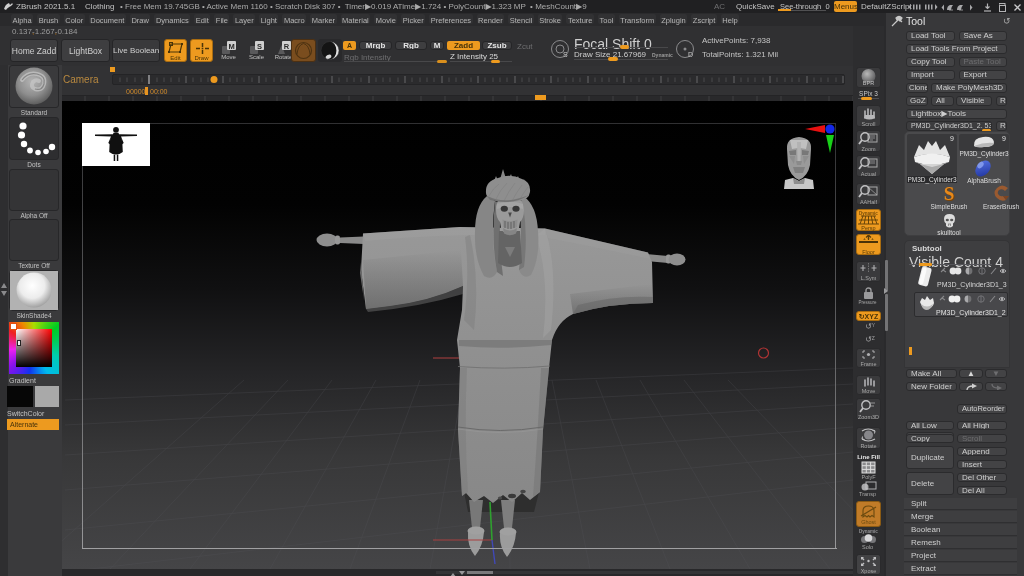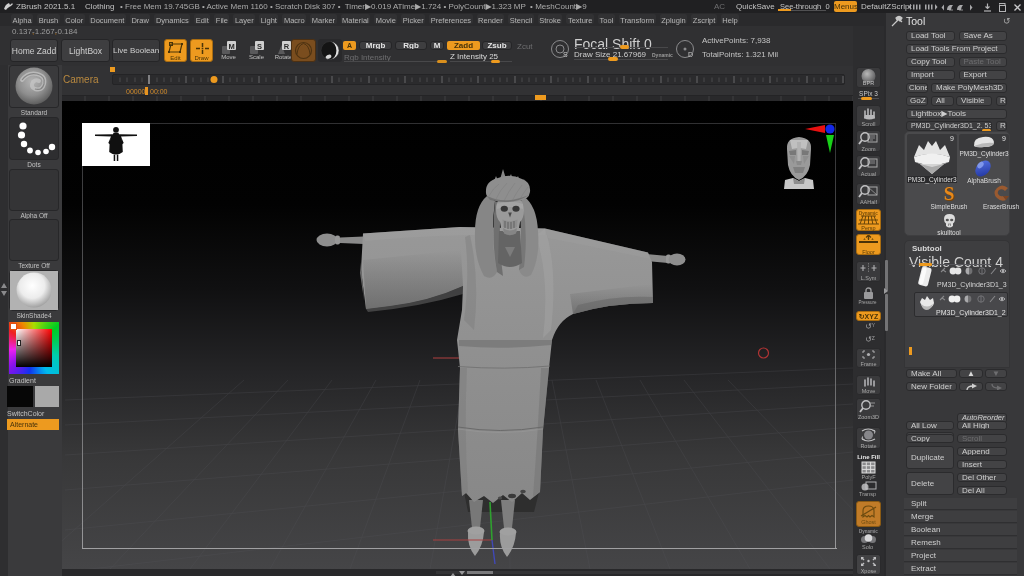--- a/index.html
+++ b/index.html
@@ -775,21 +775,21 @@
           <path d="M6,0.5 L11,3 L6,5.5 Z" fill="#d0d0d0"></path>
         </svg>
   </div>
   <div class="pbtn dim" style="left:101px;top:368.5px;width:22px;height:9.5px;">
     <svg width="12" height="8" viewBox="0 0 12 8" style="left:5px;top:0.5px;">
           <path d="M1,1 Q1,5 7,5" stroke="#6e6e70" stroke-width="1.3" fill="none"></path>
           <path d="M6,2.5 L11,5 L6,7.5 Z" fill="#6e6e70"></path>
         </svg>
   </div>
   <div class="pbtn" style="left:22px;top:394.5px;width:48px;height:9.5px;margin-top:24px;">Rename</div>
-  <div class="pbtn" style="left:73px;top:400px;width:50px;height:9.5px;font-size:7.5px;font-style:italic;">AutoReorder</div>
+  <div class="pbtn" style="left:73px;top:391px;width:50px;height:9.5px;font-size:7.5px;">AutoReorder</div>
   <div class="pbtn" style="left:22px;top:407.5px;width:48px;height:9.5px;">All Low</div>
   <div class="pbtn" style="left:73px;top:407.5px;width:50px;height:9.5px;">All High</div>
   <div class="pbtn" style="left:22px;top:420.5px;width:48px;height:9.5px;">Copy</div>
   <div class="pbtn dim" style="left:73px;top:420.5px;width:50px;height:9.5px;">Scroll</div>
   <div class="pbtn" style="left:22px;top:433px;width:48px;height:22.5px;line-height:21px;">Duplicate</div>
   <div class="pbtn" style="left:73px;top:433.5px;width:50px;height:9.5px;">Append</div>
   <div class="pbtn" style="left:73px;top:446.5px;width:50px;height:9.5px;">Insert</div>
   <div class="pbtn" style="left:22px;top:459px;width:48px;height:22.5px;line-height:21px;">Delete</div>
   <div class="pbtn" style="left:73px;top:459.5px;width:50px;height:9.5px;">Del Other</div>
   <div class="pbtn" style="left:73px;top:472.5px;width:50px;height:9.5px;">Del All</div>

